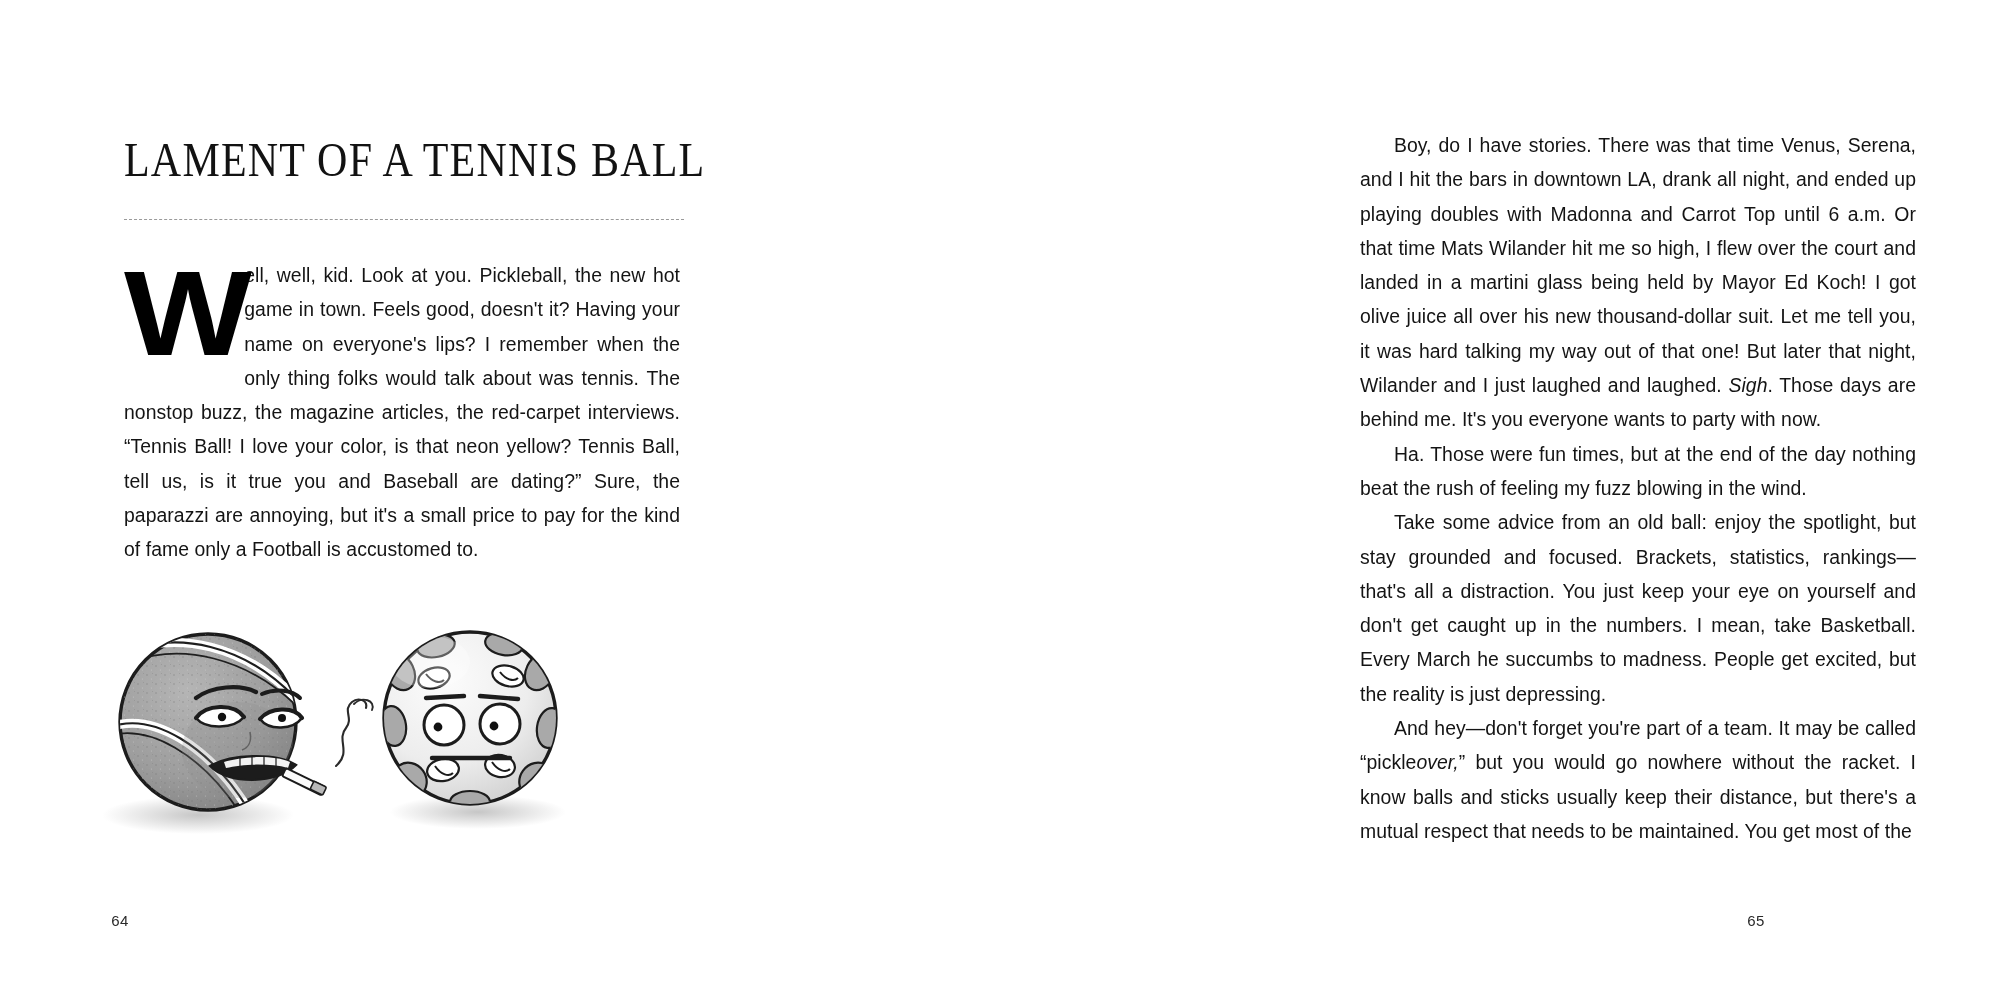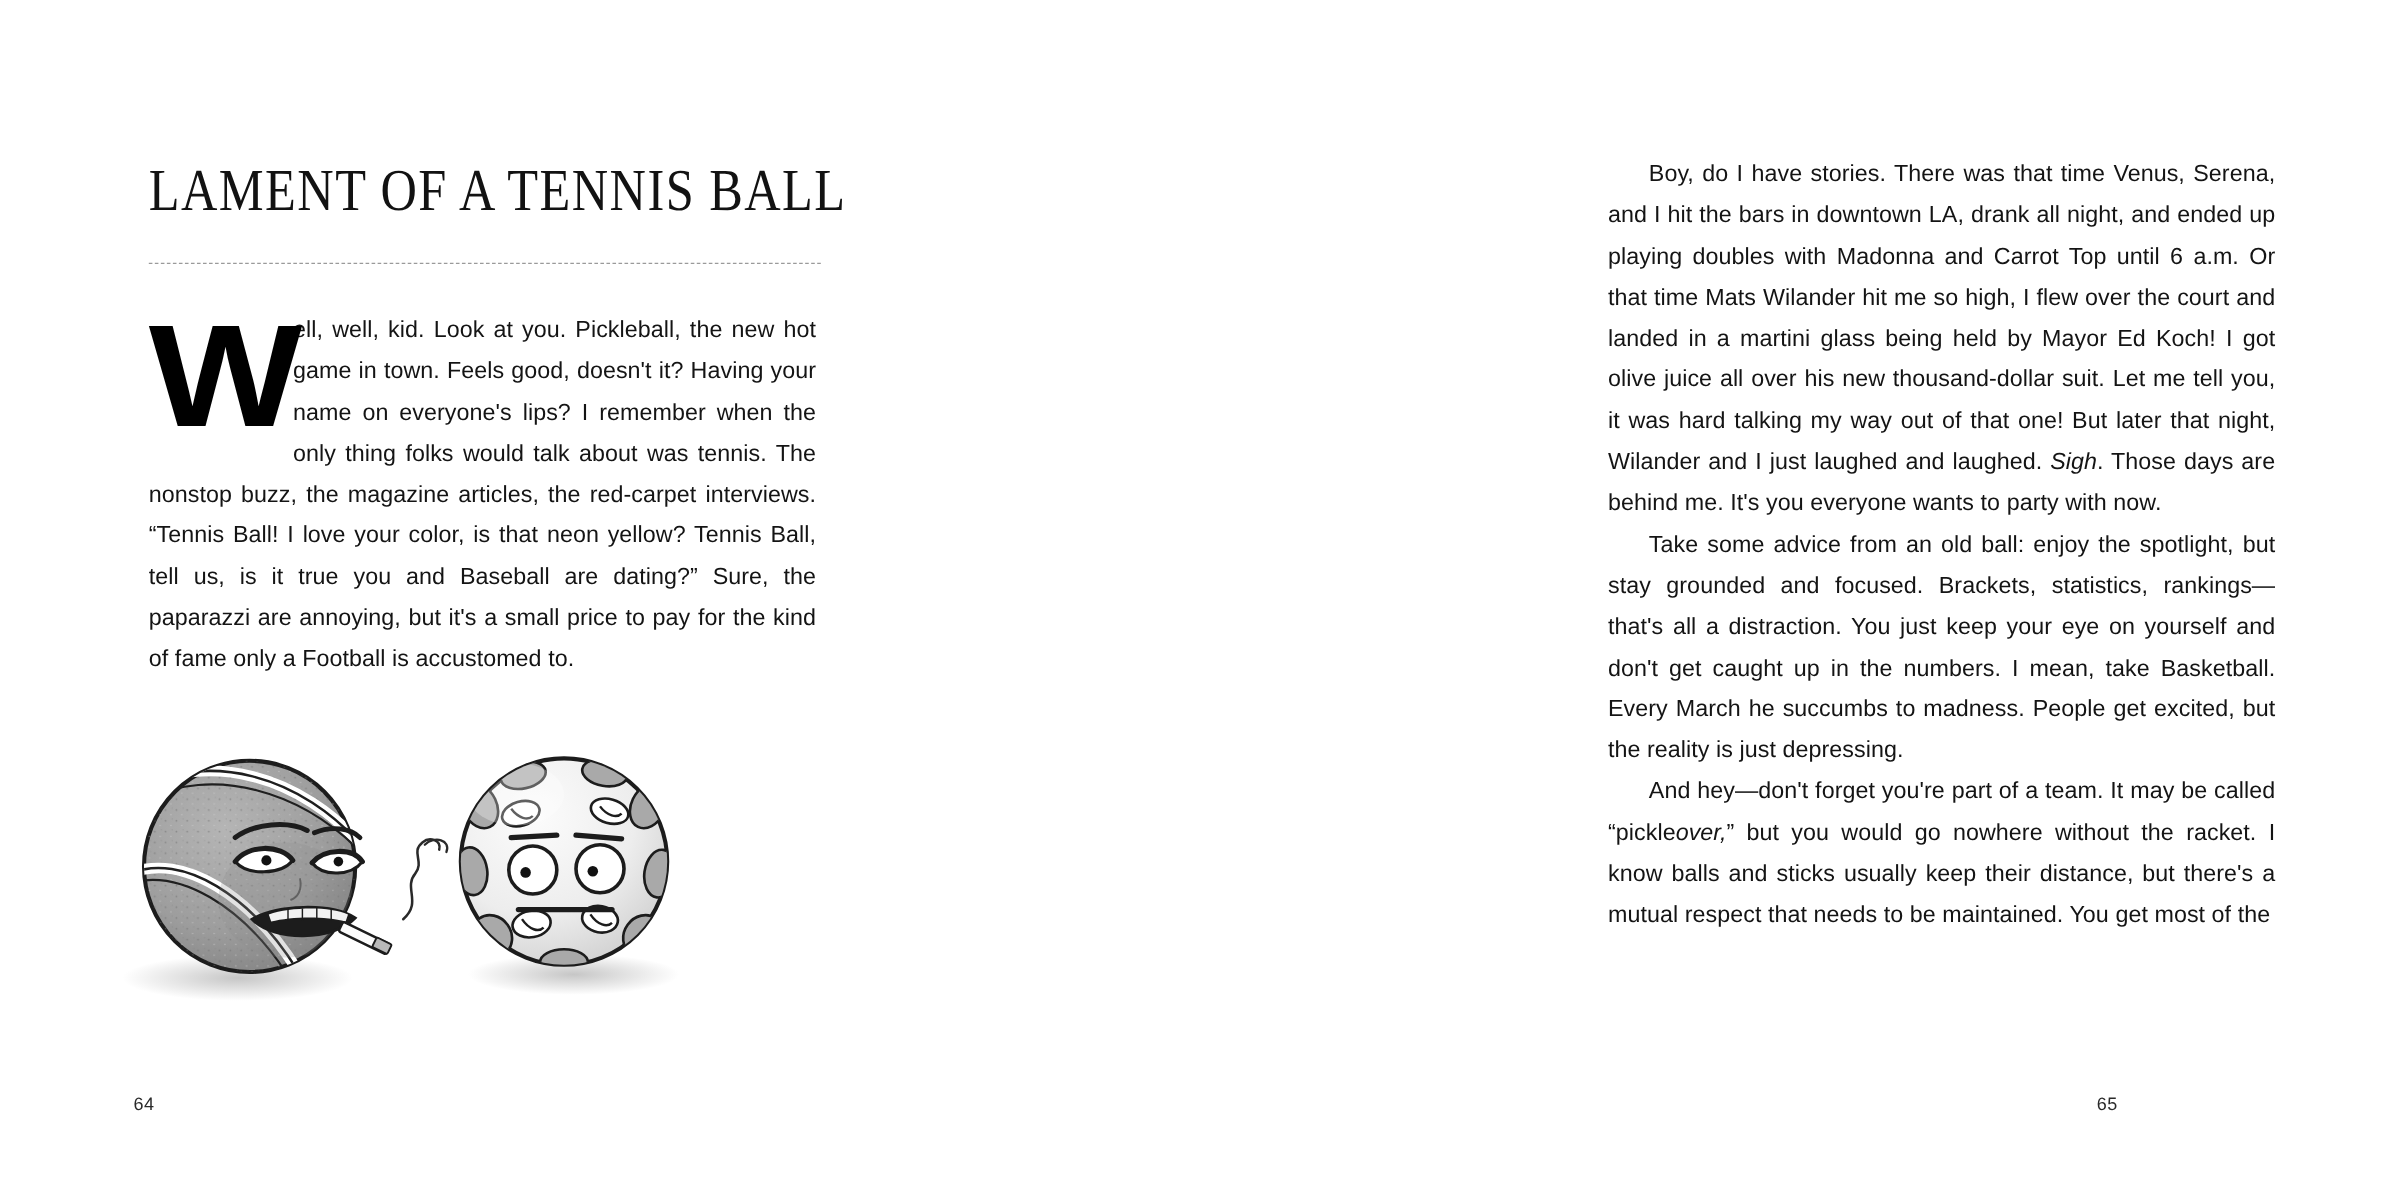--- a/index.html
+++ b/index.html
@@ -77,21 +77,21 @@
     position: absolute;
     left: 100px;
     top: 600px;
     width: 600px;
     height: 260px;
   }
 
   
   .col-right {
     position: absolute;
-    left: 340px;
+    left: 360px;
     top: 128px;
     width: 556px;
     font-size: 19.4px;
     line-height: 34.3px;
     text-align: justify;
     color: #141414;
     letter-spacing: 0.05px;
   }
   .col-right p { margin: 0; text-indent: 34px; }
   .col-right p.first { text-indent: 34px; }
@@ -253,20 +253,21 @@
         </g>
       </svg>
     </div>
 
     <div class="folio left-folio">64</div>
   </div>
 
   <div class="page">
     <div class="col-right">
       <p class="first"><span>Boy, do I have stories. There was that time Venus, Serena, and I hit the bars in downtown LA, drank all night, and ended up playing doubles with Madonna and Carrot Top until 6 a.m. Or that time Mats Wilander hit me so high, I flew over the court and landed in a martini glass being held by Mayor Ed Koch! I got olive juice all over his new thousand-dollar suit. Let me tell you, it was hard talking my way out of that one! But later that night, Wilander and I just laughed and laughed. </span><em>Sigh</em><span>. Those days are behind me. It's you everyone wants to party with now.</span></p>
+      <p><span>Ha. Those were fun times, but at the end of the day nothing beat the rush of feeling my fuzz blowing in the wind.</span></p>
       <p><span>Take some advice from an old ball: enjoy the spotlight, but stay grounded and focused. Brackets, statistics, rankings—that's all a distraction. You just keep your eye on yourself and don't get caught up in the numbers. I mean, take Basketball. Every March he succumbs to madness. People get excited, but the reality is just depressing.</span></p>
       <p><span>And hey—don't forget you're part of a team. It may be called “pickle</span><em>over,</em><span>” but you would go nowhere without the racket. I know balls and sticks usually keep their distance, but there's a mutual respect that needs to be maintained. You get most of the</span></p>
     </div>
 
     <div class="folio right-folio">65</div>
   </div>
 
 </div>
 
 </body></html>

